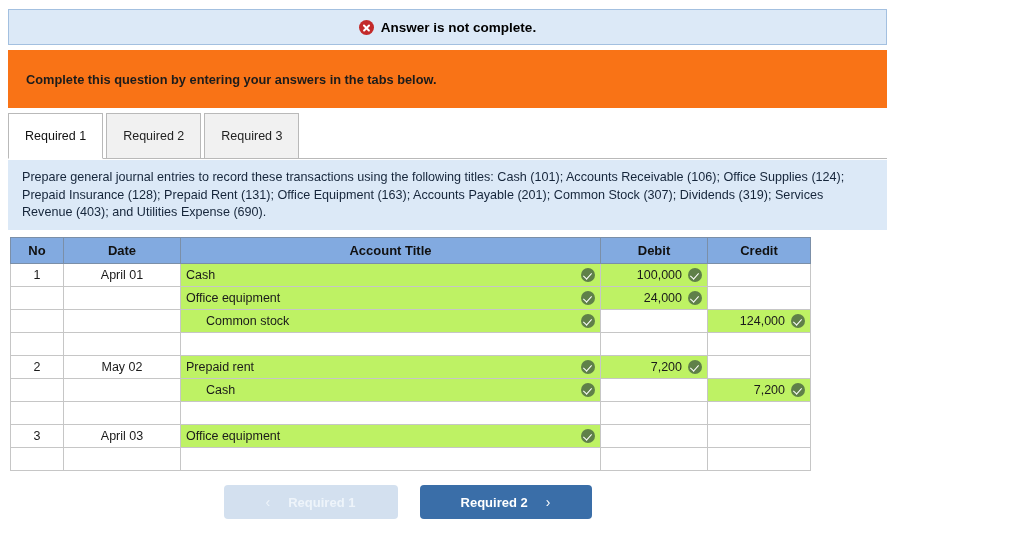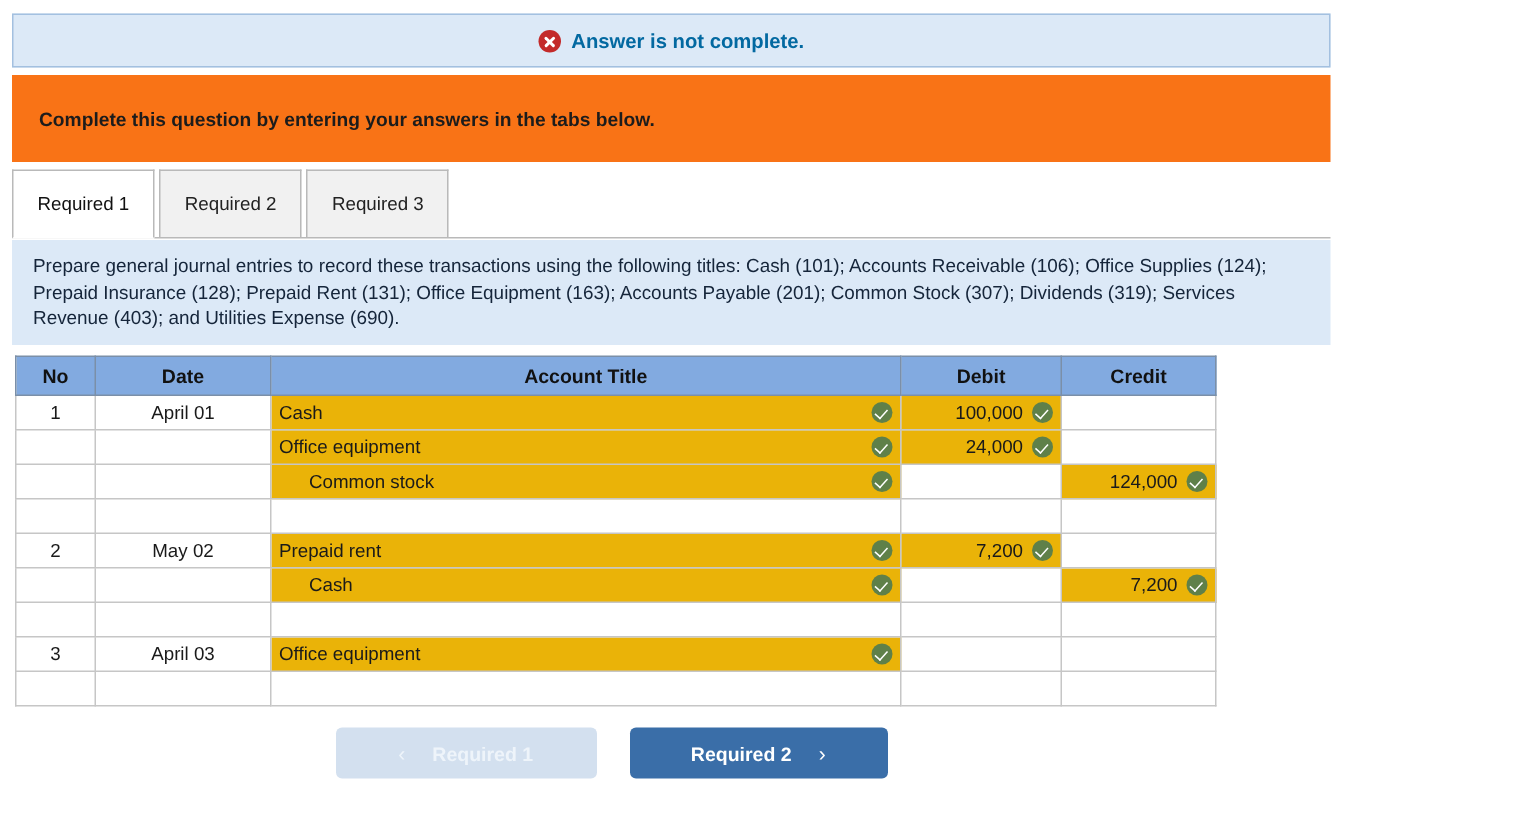--- a/index.html
+++ b/index.html
@@ -53,21 +53,21 @@
     width: 9px;
     height: 1.8px;
     background: #ffffff;
     border-radius: 1px;
   }
   .err-icon::before { transform: rotate(45deg); }
   .err-icon::after  { transform: rotate(-45deg); }
   .alert-text {
     font-size: 13.5px;
     font-weight: bold;
-    color: #0369a1;
+    color: #000000;
     text-align: center;
   }
 
   
   .grey-strip {
     position: absolute;
     left: 8px;
     top: 50px;
     width: 879px;
     height: 58px;
@@ -158,21 +158,21 @@
     padding: 0;
   }
   .jtable td {
     height: 23px;
     border: 1px solid #c6c6c6;
     padding: 0 5px;
     background: #ffffff;
     vertical-align: middle;
     box-sizing: border-box;
   }
-  .jtable td.filled { background: #eab308; }
+  .jtable td.filled { background: #bef264; }
   .jtable tr.sep-top td { border-top: 1px solid #8f8f8f; }
   .col-no     { width: 52px;  text-align: center; }
   .col-date   { width: 116px; text-align: center; }
   .col-acct   { width: 419px; text-align: left; }
   .col-debit  { width: 106px; text-align: right; }
   .col-credit { width: 102px; text-align: center; }
 
   .cellflex {
     display: flex;
     align-items: center;

